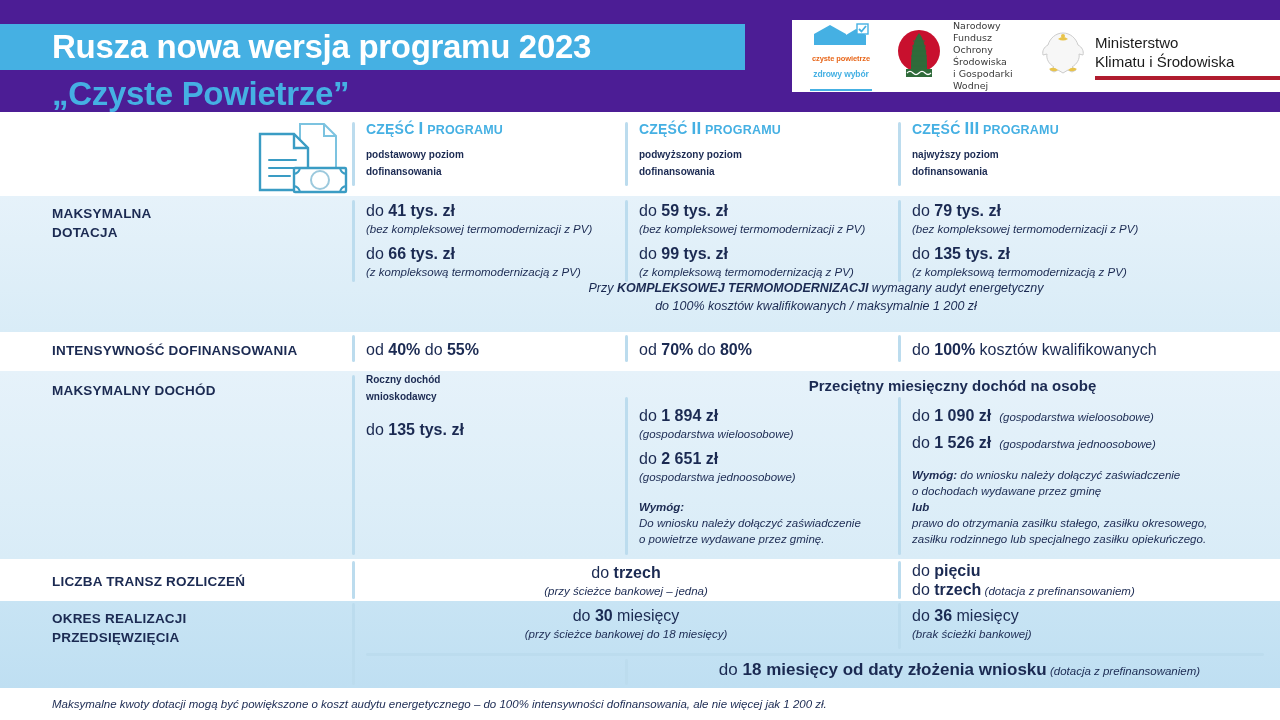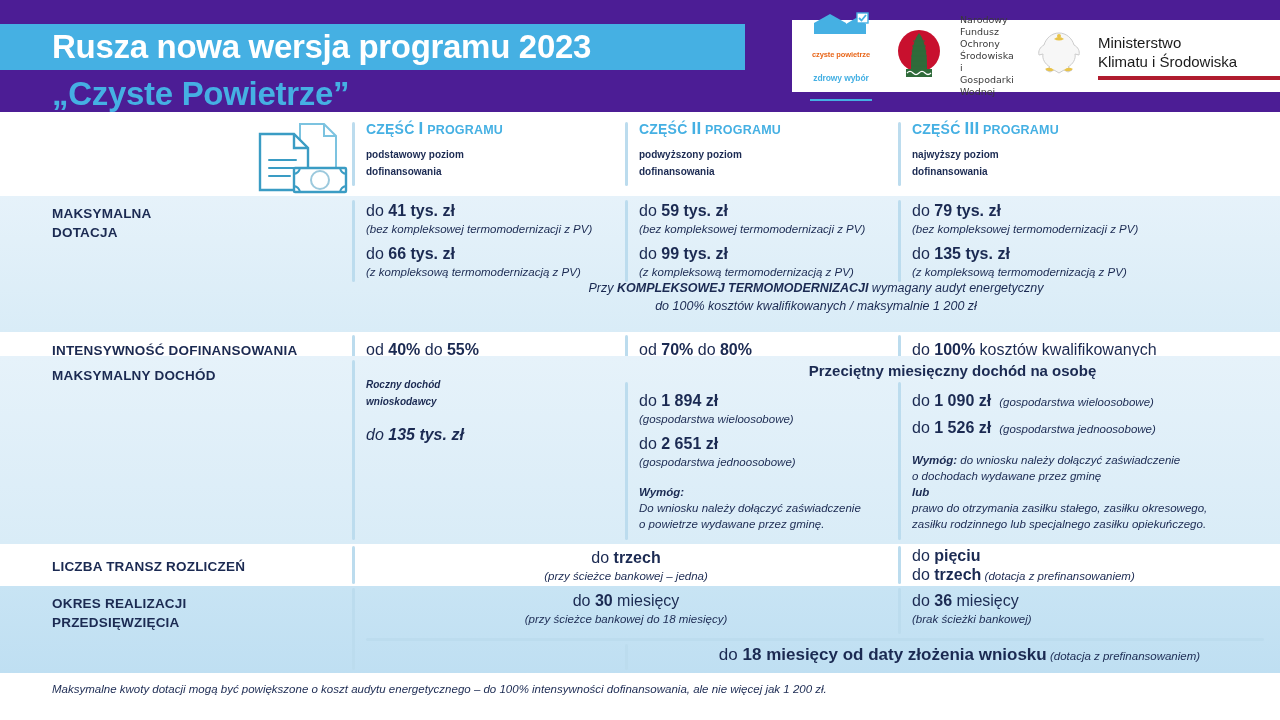--- a/index.html
+++ b/index.html
@@ -28,21 +28,21 @@
     position: absolute; left: 52px; top: 74px;
     font-size: 33px; font-weight: 700; color: #45b0e3;
     letter-spacing: -0.3px; line-height: 40px; white-space: nowrap;
   }
   .logos {
     position: absolute; right: 0; top: 20px;
     width: 488px; height: 72px; background: #fff;
     display: flex; align-items: center; gap: 20px;
     padding-left: 18px;
   }
-  .logo { display: flex; align-items: center; gap: 14px; }
+  .logo { display: flex; align-items: center; gap: 7px; }
   .logo-cp { display: flex; flex-direction: column; align-items: center; line-height: 1; }
   .cp-house { width: 62px; height: 24px; position: relative; }
   .cp-text1 { font-size: 7.5px; font-weight: 700; color: #e8671b; letter-spacing: -0.1px; margin-top:2px;}
   .cp-text2 { font-size: 8.5px; font-weight: 700; color: #45b0e3; letter-spacing: -0.1px; margin-top:1px;}
   .cp-rule { width: 62px; height: 2px; background:#45b0e3; margin-top: 3px; }
   .nfos-text { font-size: 9.5px; line-height: 12px; color: #3a3a3a; font-family:"DejaVu Sans",sans-serif; }
   .min-text { font-size: 15px; line-height: 19px; color: #1a1a1a; }
   .min-rule { width: 185px; height: 4px; background: #b01c2e; margin-top: 5px; }
   .min-wrap { display:flex; flex-direction:column; }
   .row { position: relative; width: 1280px; }
@@ -241,21 +241,21 @@
       <div class="big nowrap mt6"><span>do </span><b>135 tys. zł</b></div>
       <div class="small-it">(z kompleksową termomodernizacją z PV)</div>
     </div>
 
     <div class="center-note" style="top:83px;">
       <div><span>Przy </span><b>KOMPLEKSOWEJ TERMOMODERNIZACJI</b><span> wymagany audyt energetyczny</span></div>
       <div>do 100% kosztów kwalifikowanych / maksymalnie 1 200 zł</div>
     </div>
   </div>
 
-  <div class="row band-white" style="height:24px;">
+  <div class="row band-white" style="height:39px;">
     <div class="label-col" style="top:9px; width:300px;">INTENSYWNOŚĆ DOFINANSOWANIA</div>
 
     <div class="divider" style="left:352px; top:3px; height:27px;"></div>
     <div class="divider" style="left:625px; top:3px; height:27px;"></div>
     <div class="divider" style="left:898px; top:3px; height:27px;"></div>
 
     <div class="col c1" style="top:7px;">
       <div class="big nowrap"><span>od </span><b>40%</b><span> do </span><b>55%</b></div>
     </div>
     <div class="col c2" style="top:7px;">
@@ -266,21 +266,21 @@
     </div>
   </div>
 
   <div class="row band-light" style="height:188px;">
     <div class="label-col" style="top:10px;">MAKSYMALNY DOCHÓD</div>
 
     <div class="divider" style="left:352px; top:4px; height:180px;"></div>
     <div class="divider" style="left:625px; top:26px; height:158px;"></div>
     <div class="divider" style="left:898px; top:26px; height:158px;"></div>
 
-    <div class="col c1" style="top:20px;font-style:italic;">
+    <div class="col c1" style="top:0;">
       <div class="hdr-sub" style="margin-top:0;">
         <div>Roczny dochód</div>
         <div>wnioskodawcy</div>
       </div>
       <div class="big nowrap mt14"><span>do </span><b>135 tys. zł</b></div>
     </div>
 
     <div class="center-head" style="left:625px; width:655px; top:6px;">Przeciętny miesięczny dochód na osobę</div>
 
     <div class="col c2" style="top:34px;">

